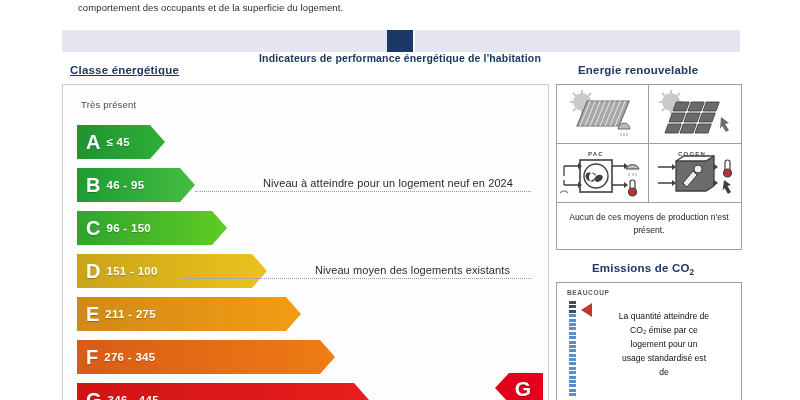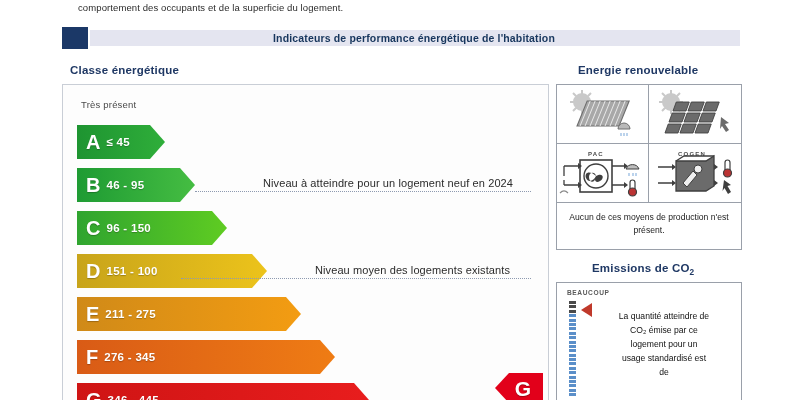--- a/index.html
+++ b/index.html
@@ -14,36 +14,36 @@
 
   
   .intro{
     position:absolute;left:78px;top:1px;width:540px;
     font-size:9.5px;color:#2b2b2b;line-height:13px;
     letter-spacing:.1px;
   }
 
   
   .titlebar{
-    position:absolute;left:62px;top:30px;width:678px;height:16px;
-    background:#e4e5f0;display:flex;align-items:center;
+    position:absolute;left:62px;top:30px;width:678px;height:22px;
+    background:#e4e5f0;display:flex;align-items:center;flex-direction:column;
   }
   .titlebar .sq{
     width:26px;height:22px;background:#1b3867;flex:0 0 auto;
     border-right:2px solid #ffffff;
   }
   .titlebar .tb-text{
     flex:1;text-align:center;font-size:10.5px;font-weight:bold;
     color:#17365d;letter-spacing:.15px;padding-right:2px;
   }
 
   
   .h-left{
     position:absolute;left:70px;top:64px;
-    font-size:11.5px;font-weight:bold;color:#1f3864;letter-spacing:.2px;
+    font-size:11.5px;font-weight:bold;color:#1f3864;letter-spacing:.2px;text-decoration:underline;
   }
   .h-right{
     position:absolute;left:578px;top:64px;
     font-size:11.5px;font-weight:bold;color:#1f3864;letter-spacing:.2px;
   }
   .h-right2{
     position:absolute;left:592px;top:262px;
     font-size:11.5px;font-weight:bold;color:#1f3864;letter-spacing:.2px;
   }
 

